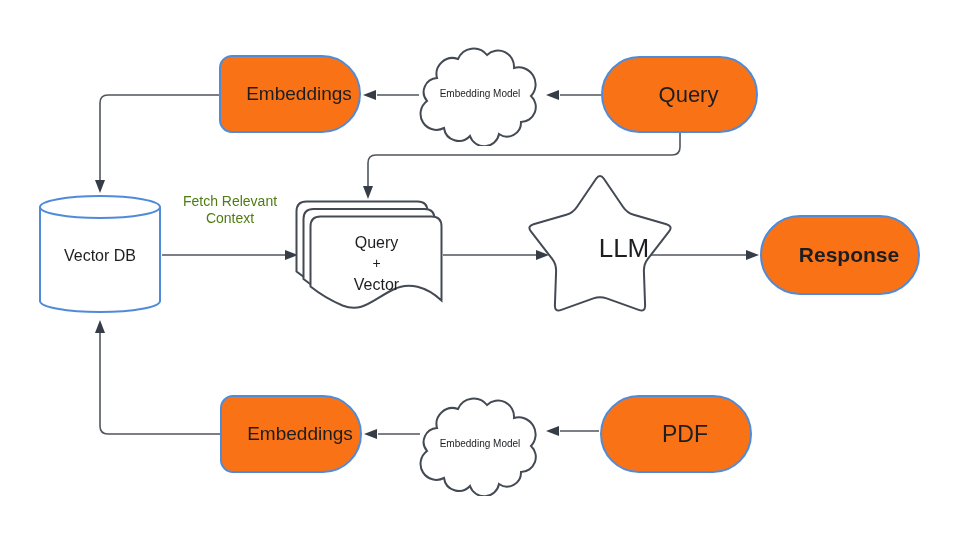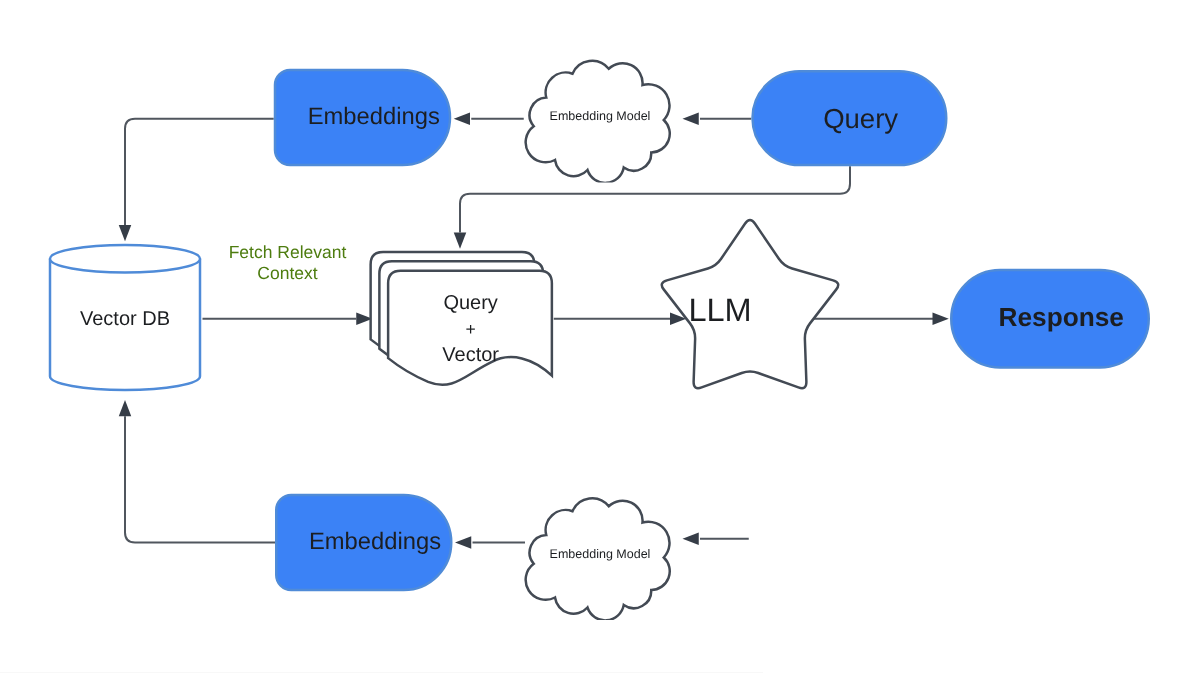--- a/index.html
+++ b/index.html
@@ -8,21 +8,21 @@
     position:relative;width:960px;height:538px;background:var(--bg,#fff);
     font-family:"Liberation Sans",sans-serif;color:var(--text-color,#1c1e21);
     overflow:hidden;
   }
   .wires{position:absolute;left:0;top:0;}
   .wire{stroke:var(--connector,#50565e);stroke-width:1.6;fill:none;}
   .head{fill:var(--arrowhead,#363d47);stroke:none;}
   .blue-shape{stroke:var(--accent-blue,#4f8bd8);fill:#ffffff;stroke-width:2;}
   .dark-shape{stroke:var(--stroke-dark,#434a54);fill:#ffffff;stroke-width:2;}
   .node{position:absolute;display:flex;align-items:center;justify-content:center;
-    background:#3b82f6;border:2px solid var(--accent-blue,#4f8bd8);box-sizing:border-box;text-align:center;padding-left:18px;}
+    background:#f97316;border:2px solid var(--accent-blue,#4f8bd8);box-sizing:border-box;text-align:center;padding-left:18px;}
   .half-stadium{border-radius:13px 39px 39px 13px;font-size:19px;}
   .stadium{font-size:21px;}
   .shape-box{position:absolute;}
   .shape-box svg{position:absolute;left:0;top:0;}
   .overlay-label{position:absolute;display:flex;align-items:center;justify-content:center;
     text-align:center;flex-direction:column;}
   .cloud-label{font-size:10px;line-height:1.25;}
   .cyl-label{font-size:16px;}
   .star-label{font-size:26px;}
   .doc-label{font-size:16px;line-height:1.25;}
@@ -35,21 +35,21 @@
   #pdf{left:600px;top:395px;width:152px;height:78px;border-radius:39px;font-size:23px;}
   #cloud-top{left:417px;top:42px;width:126px;height:104px;}
   #cloud-top-label{left:423px;top:52px;width:114px;height:84px;}
   #cloud-bottom{left:417px;top:392px;width:126px;height:104px;}
   #cloud-bottom-label{left:423px;top:402px;width:114px;height:84px;}
   #vector-db{left:38px;top:193px;width:124px;height:123px;}
   #vector-db-label{left:38px;top:196px;width:124px;height:120px;}
   #doc-stack{left:295px;top:200px;width:150px;height:112px;}
   #doc-label{left:310px;top:222px;width:133px;height:84px;gap:2px;}
   #llm{left:520px;top:172px;width:160px;height:152px;}
-  #llm-label{left:496px;top:172px;width:160px;height:152px;}
+  #llm-label{left:544px;top:172px;width:160px;height:152px;}
   #fetch-label{left:163px;top:193px;width:134px;}
 </style>
 </head>
 <body>
 
 <div class="canvas">
 
   <svg class="wires" width="960" height="538" viewBox="0 0 960 538">
 
     <path class="wire" d="M601,95 H560"></path>
@@ -136,14 +136,17 @@
     <span>Embeddings</span>
   </div>
 
   <div class="shape-box" id="cloud-bottom">
     <svg width="126" height="104" viewBox="0 0 126 104">
       <path class="dark-shape" d="M20,36 A16,16 0 0 1 41,17 A17,17 0 0 1 70,13 A16,16 0 0 1 97,26 A17,17 0 0 1 114,54 A15,15 0 0 1 104,80 A14,14 0 0 1 82,92 A15,15 0 0 1 53,94 A15,15 0 0 1 27,86 A16,16 0 0 1 10,59 A14,14 0 0 1 20,36 Z"></path>
     </svg>
   </div>
   <div class="overlay-label cloud-label" id="cloud-bottom-label">Embedding Model</div>
 
+  <div class="node stadium" id="pdf">
+    <span>PDF</span>
+  </div>
 
 </div>
 
 </body></html>

